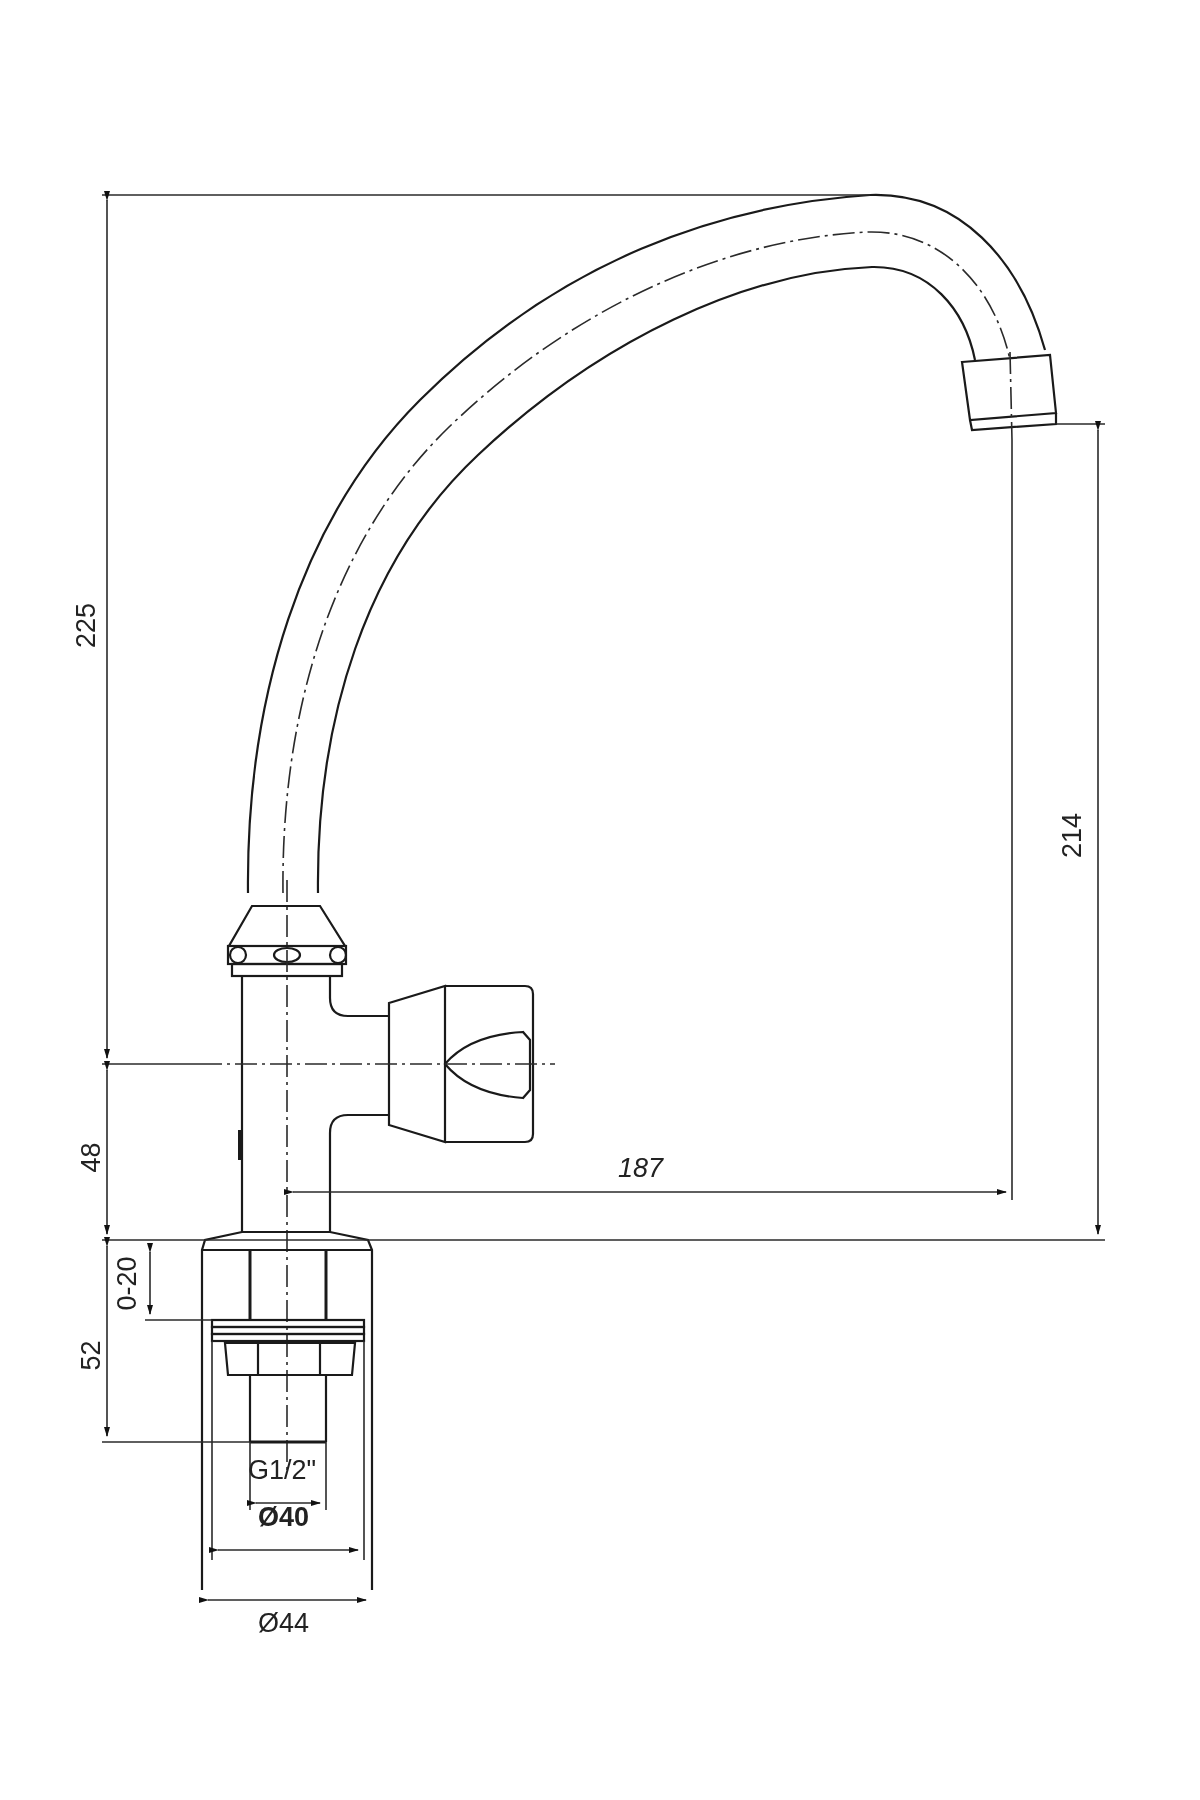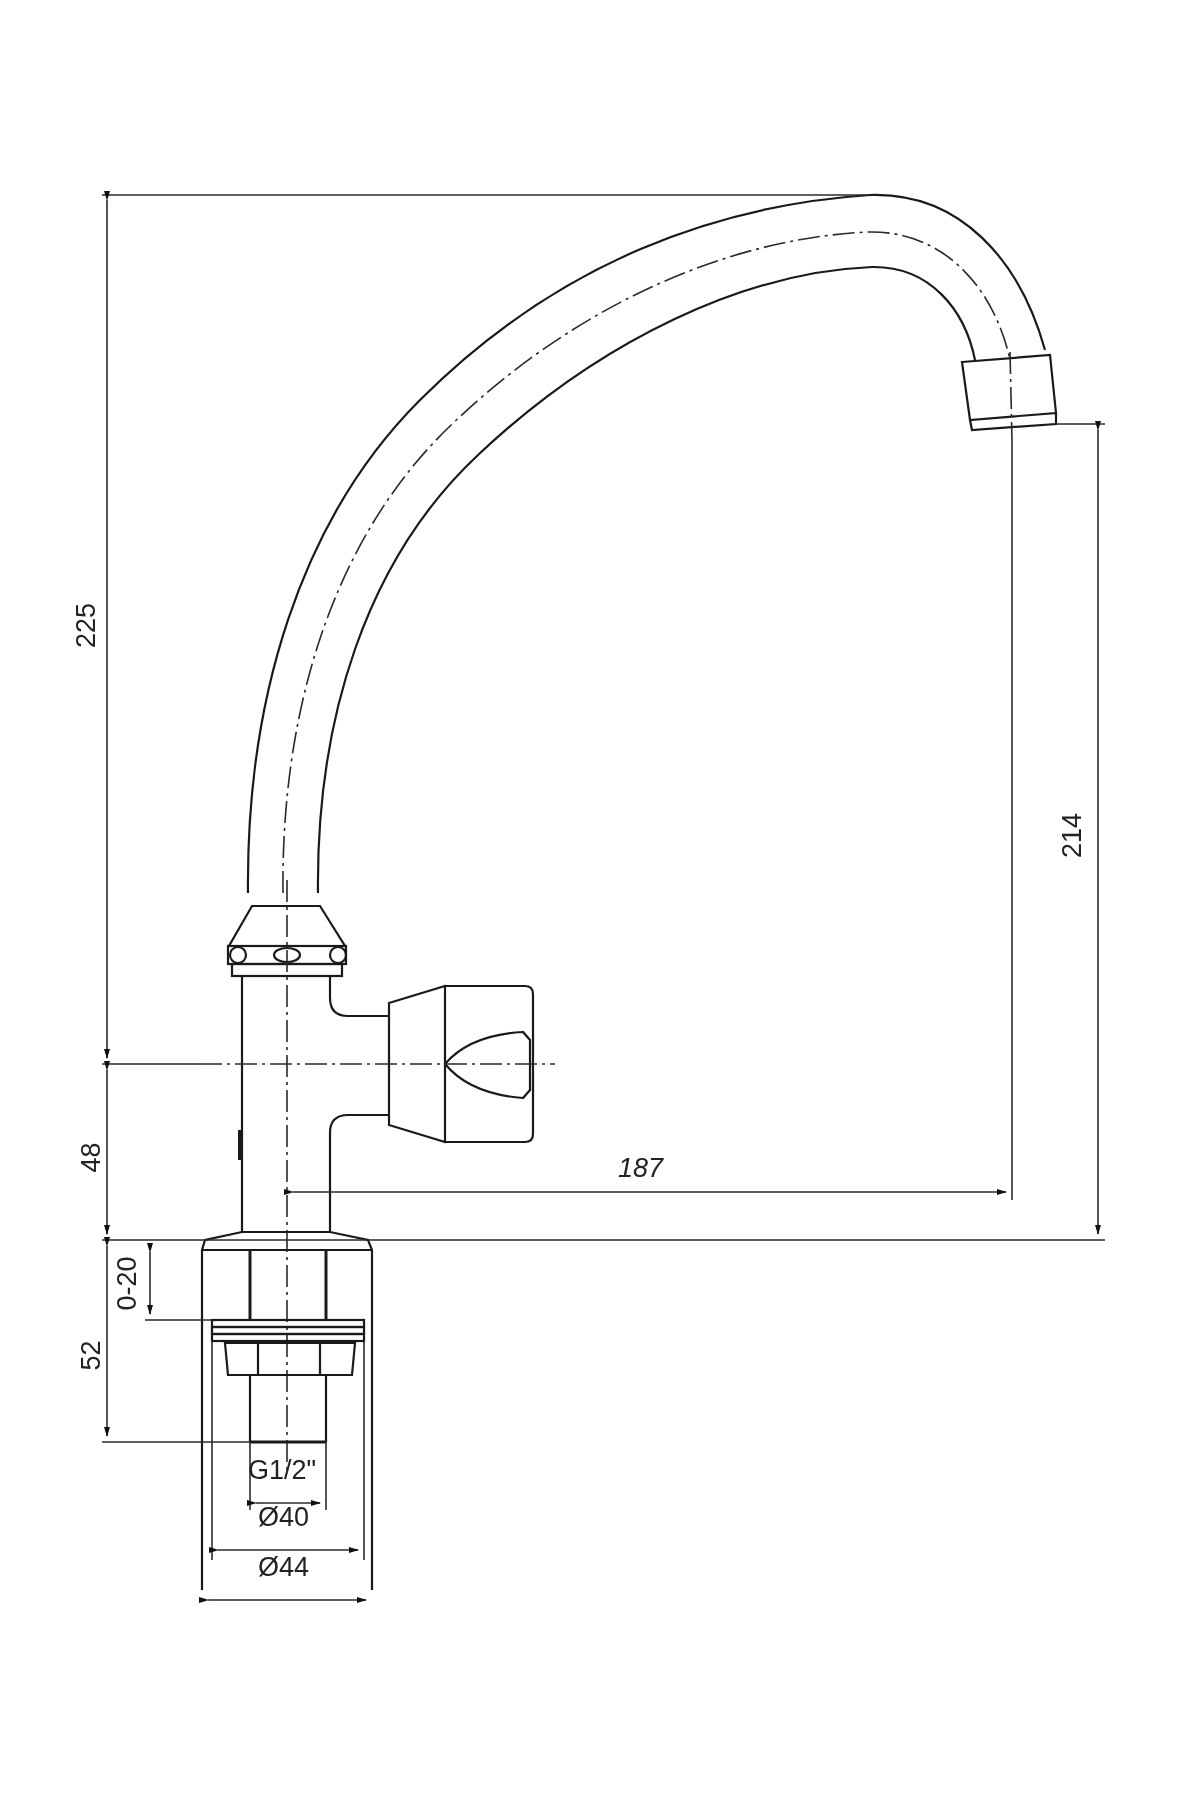--- a/index.html
+++ b/index.html
@@ -115,14 +115,14 @@
   </g>
 </svg>
 
 <div class="lbl rot" style="left:64px; top:610px;">225</div>
 <div class="lbl rot" style="left:1050px; top:820px;">214</div>
 <div class="lbl" style="left:618px; top:1153px;font-style:italic;">187</div>
 <div class="lbl rot" style="left:76px; top:1142px;">48</div>
 <div class="lbl rot" style="left:100px; top:1268px;">0-20</div>
 <div class="lbl rot" style="left:76px; top:1340px;">52</div>
 <div class="lbl" style="left:248px; top:1455px;">G1/2"</div>
-<div class="lbl" style="left:258px; top:1502px;">Ø40</div>
-<div class="lbl" style="left:258px; top:1552px;text-align:right;">Ø44</div>
+<div class="lbl" style="left:258px; top:1502px;font-weight:bold;">Ø40</div>
+<div class="lbl" style="left:258px; top:1608px;text-align:right;">Ø44</div>
 
 </body></html>

